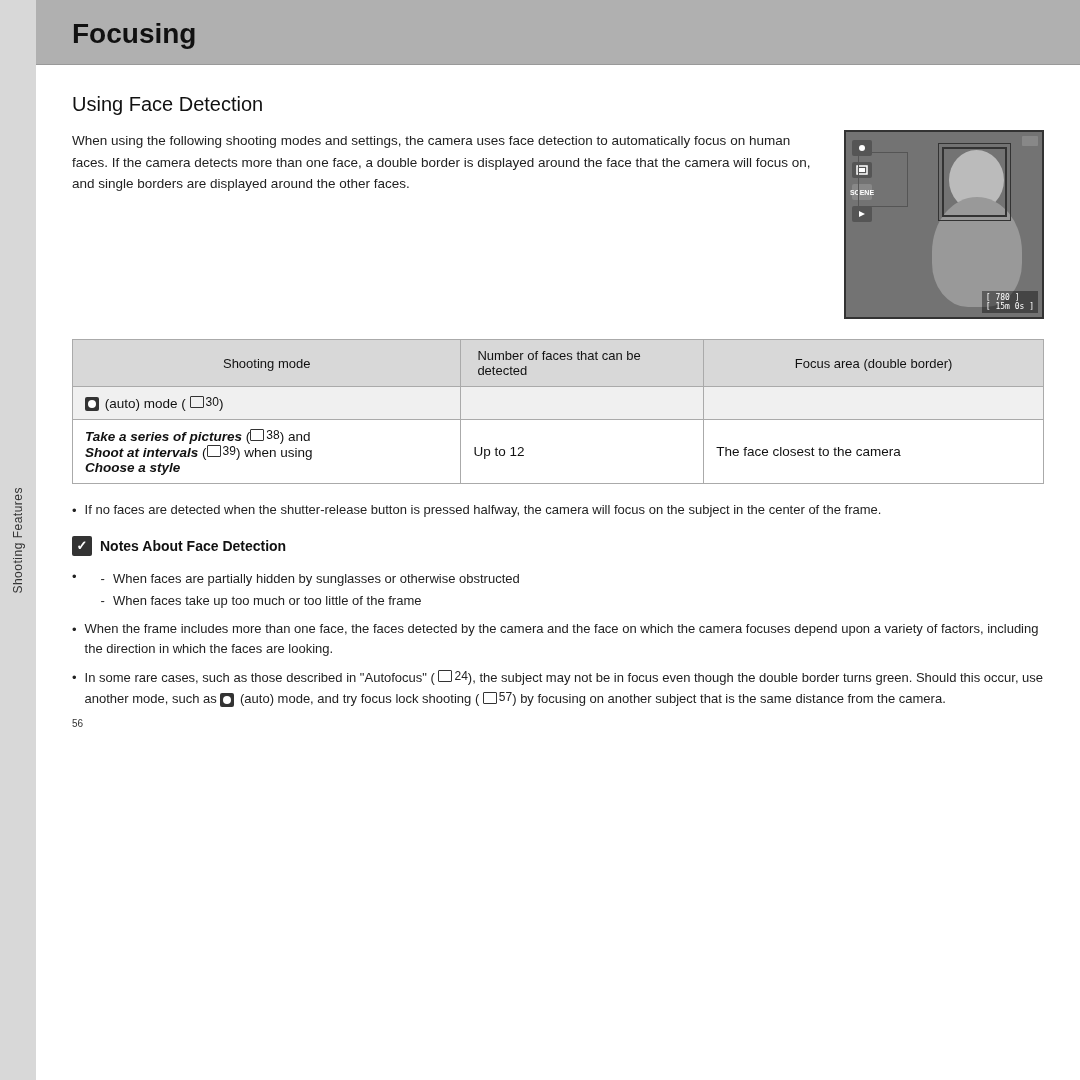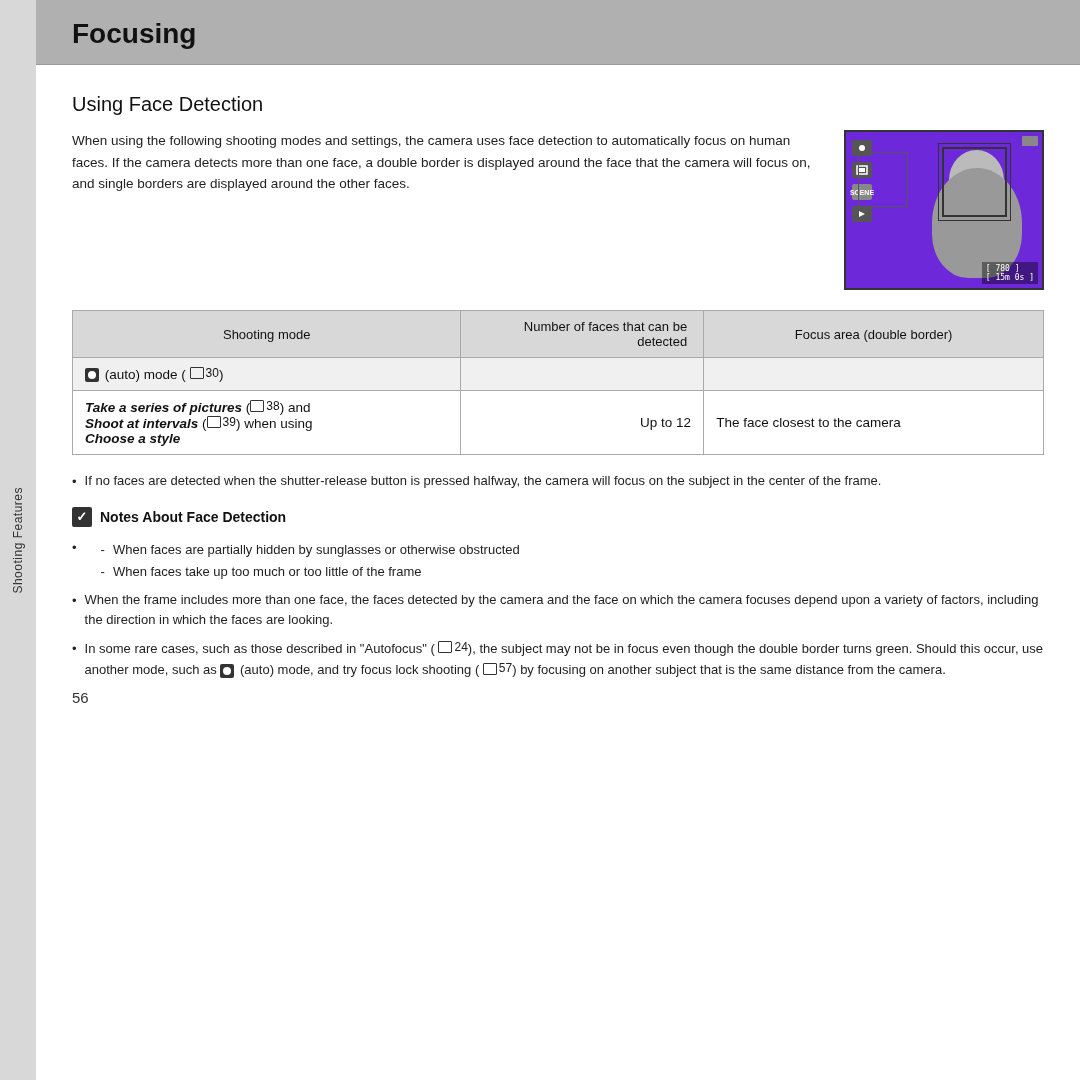--- a/index.html
+++ b/index.html
@@ -84,23 +84,23 @@
     .intro-text {
       flex: 1;
       font-size: 13.5px;
       line-height: 1.6;
       color: #222;
     }
 
     
     .camera-preview {
       width: 200px;
-      height: 160px;
+      height: 189px;
       border: 2px solid #333;
-      background: #6d28d9;
+      background: #737373;
       flex-shrink: 0;
       position: relative;
       display: flex;
       align-items: center;
       justify-content: center;
     }
 
     .camera-preview .face-silhouette {
       width: 90px;
       height: 110px;
@@ -212,21 +212,21 @@
       padding: 8px 12px;
       vertical-align: middle;
     }
 
     .detection-table .col-mode {
       width: 40%;
     }
 
     .detection-table .col-number {
       width: 25%;
-      text-align: right;
+      text-align: left;
       margin-top: 17px;
     }
 
     .detection-table .col-focus {
       width: 35%;
     }
 
     .detection-table .row-gray {
       background: #f0f0f0;
     }
@@ -334,21 +334,21 @@
     }
 
     .notes-check-mark {
       color: #fff;
       font-size: 13px;
       font-weight: bold;
     }
 
     
     .page-number {
-      font-size: 15px;
+      font-size: 10px;
       color: #333;
       margin-top: 7px;
     }
   </style>
 </head>
 <body>
 
 <div class="page-wrapper">
 
   <div class="sidebar">

